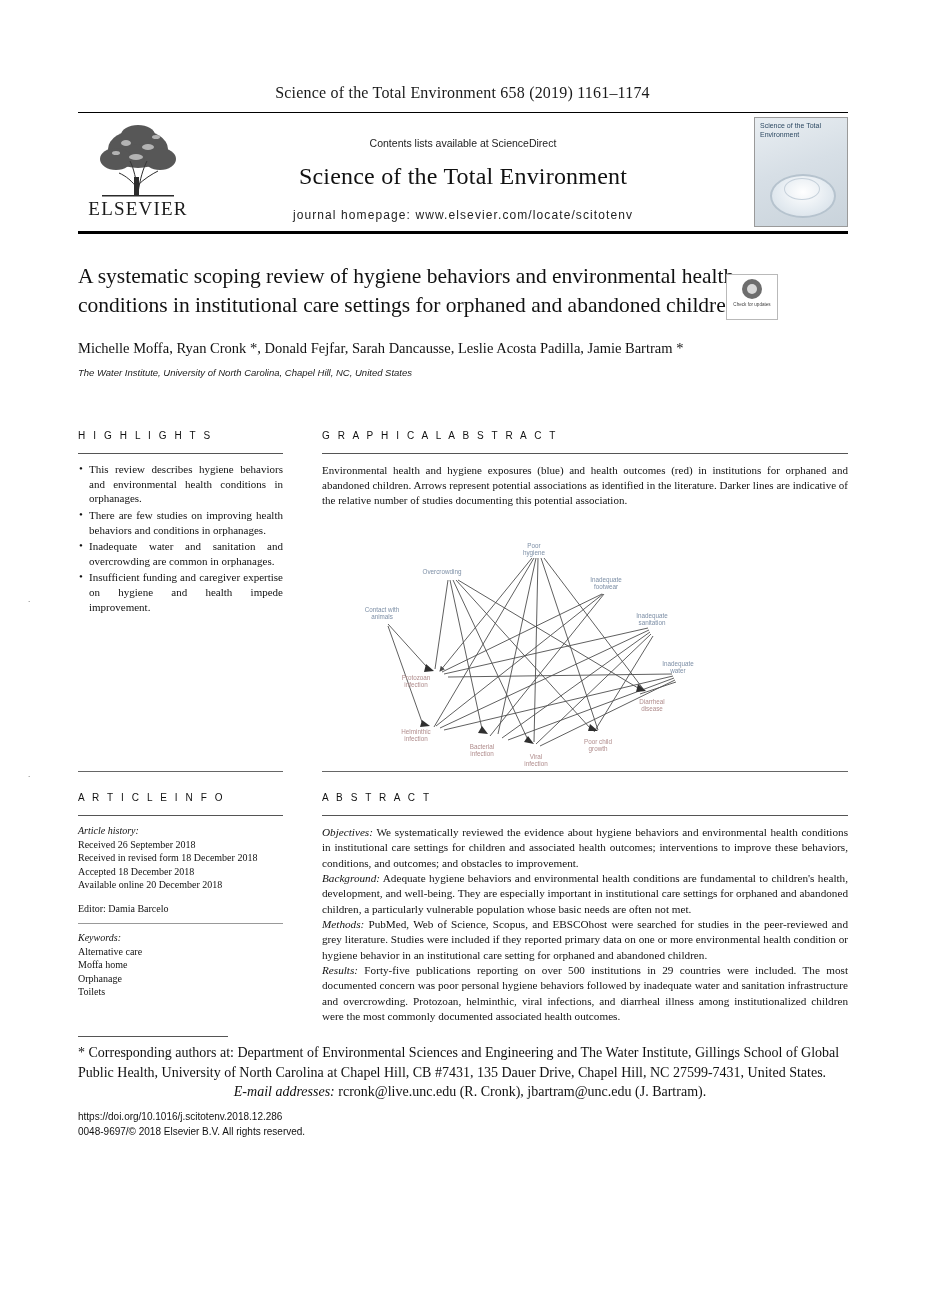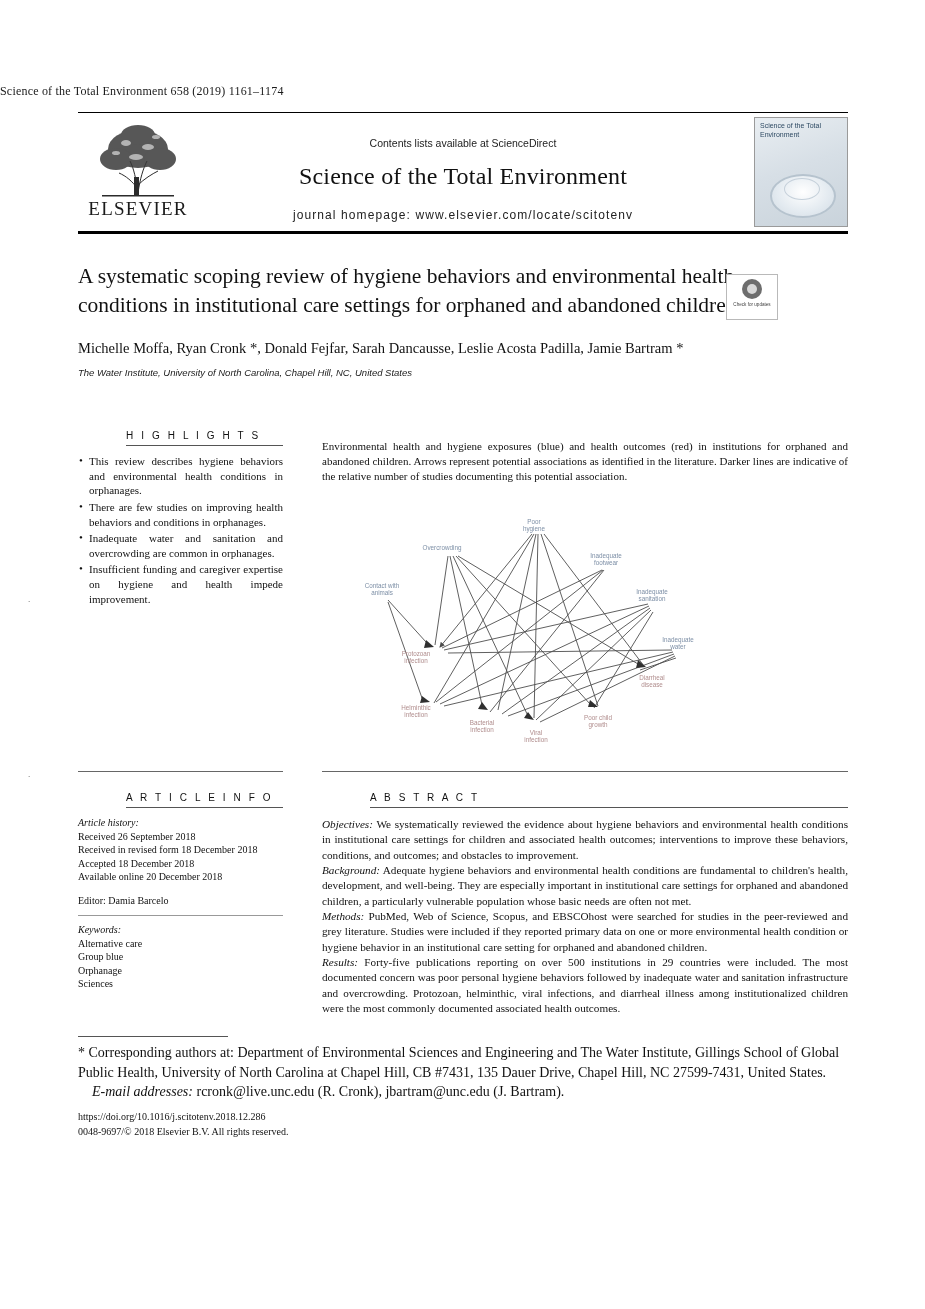--- a/index.html
+++ b/index.html
@@ -22,21 +22,22 @@
     height: 1309px;
     background: #fff;
   }
 
   
   .running-head {
     position: absolute;
     top: 84px;
     left: 0;
     width: 925px;
-    font-size: 12px;
+    text-align: center;
+    font-size: 16px;
     letter-spacing: .2px;
     color: #1a1a1a;
   }
 
   
   .masthead {
     position: absolute;
     left: 78px;
     top: 112px;
     width: 770px;
@@ -193,23 +194,22 @@
     color: #444;
     margin-top: 3px;
   }
 
   
   .sec-head {
     font-family: "Liberation Sans", sans-serif;
     font-size: 10px;
     letter-spacing: 2.6px;
     color: #111;
-    padding-bottom: 4px;
+    padding-bottom: 12px;
     border-bottom: 1px solid #555;
-    margin-left: 48px;
   }
 
   
   .col-left {
     position: absolute;
     left: 78px;
     top: 430px;
     width: 205px;
   }
   .highlights-list {
@@ -335,27 +335,27 @@
   .footnotes {
     position: absolute;
     left: 78px;
     top: 1043px;
     width: 770px;
     font-family: "Liberation Serif", serif;
     font-size: 14px;
     line-height: 1.4;
     color: #111;
   }
-  .footnotes .indent { text-indent: 14px; }
+  .footnotes .indent { text-indent: 14px; text-align: center; }
   .doi-block {
     position: absolute;
     left: 78px;
     top: 1110px;
     width: 500px;
-    font-family: Liberation Serif, serif;
+    font-family: Liberation Sans, sans-serif;
     font-size: 10px;
     line-height: 1.45;
     color: #111;
   }
   .tiny-mark {
     position: absolute;
     left: 28px;
     font-family: "Liberation Serif", serif;
     font-size: 9px;
     color: #555;
@@ -430,20 +430,21 @@
     <div class="sec-head">H I G H L I G H T S</div>
     <ul class="highlights-list">
       <li>This review describes hygiene behaviors and environmental health conditions in orphanages.</li>
       <li>There are few studies on improving health behaviors and conditions in orphanages.</li>
       <li>Inadequate water and sanitation and overcrowding are common in orphanages.</li>
       <li>Insufficient funding and caregiver expertise on hygiene and health impede improvement.</li>
     </ul>
   </div>
 
   <div class="col-right">
+    <div class="sec-head">G R A P H I C A L   A B S T R A C T</div>
     <div class="ga-text">Environmental health and hygiene exposures (blue) and health outcomes (red) in institutions for orphaned and abandoned children. Arrows represent potential associations as identified in the literature. Darker lines are indicative of the relative number of studies documenting this potential association.</div>
 
     <div class="ga-figure">
       <svg width="526" height="258" viewBox="0 0 526 258">
         <g stroke="#2f2f2f" fill="none" stroke-width="0.9" opacity="0.85">
 
           <path d="M210 44 L118 157" marker-end="url(#ah)"></path>
           <path d="M212 44 L112 213"></path>
           <path d="M214 44 L176 220"></path>
           <path d="M216 44 L212 228"></path>
@@ -526,23 +527,23 @@
       <div class="info-italic">Article history:</div>
       <div>Received 26 September 2018</div>
       <div>Received in revised form 18 December 2018</div>
       <div>Accepted 18 December 2018</div>
       <div>Available online 20 December 2018</div>
       <div style="height:10px"></div>
       <div>Editor: Damia Barcelo</div>
       <div class="info-sep"></div>
       <div class="info-italic">Keywords:</div>
       <div>Alternative care</div>
-      <div>Group blue</div>
+      <div>Moffa home</div>
       <div>Orphanage</div>
-      <div>Sciences</div>
+      <div>Toilets</div>
     </div>
   </div>
 
   <div class="abs-col">
     <div class="sec-head">A B S T R A C T</div>
     <div class="abs-body">
       <p><i>Objectives:</i><span> We systematically reviewed the evidence about hygiene behaviors and environmental health conditions in institutional care settings for children and associated health outcomes; interventions to improve these behaviors, conditions, and outcomes; and obstacles to improvement.</span></p>
       <p><i>Background:</i><span> Adequate hygiene behaviors and environmental health conditions are fundamental to children's health, development, and well-being. They are especially important in institutional care settings for orphaned and abandoned children, a particularly vulnerable population whose basic needs are often not met.</span></p>
       <p><i>Methods:</i><span> PubMed, Web of Science, Scopus, and EBSCOhost were searched for studies in the peer-reviewed and grey literature. Studies were included if they reported primary data on one or more environmental health condition or hygiene behavior in an institutional care setting for orphaned and abandoned children.</span></p>
       <p><i>Results:</i><span> Forty-five publications reporting on over 500 institutions in 29 countries were included. The most documented concern was poor personal hygiene behaviors followed by inadequate water and sanitation infrastructure and overcrowding. Protozoan, helminthic, viral infections, and diarrheal illness among institutionalized children were the most commonly documented associated health outcomes.</span></p>

